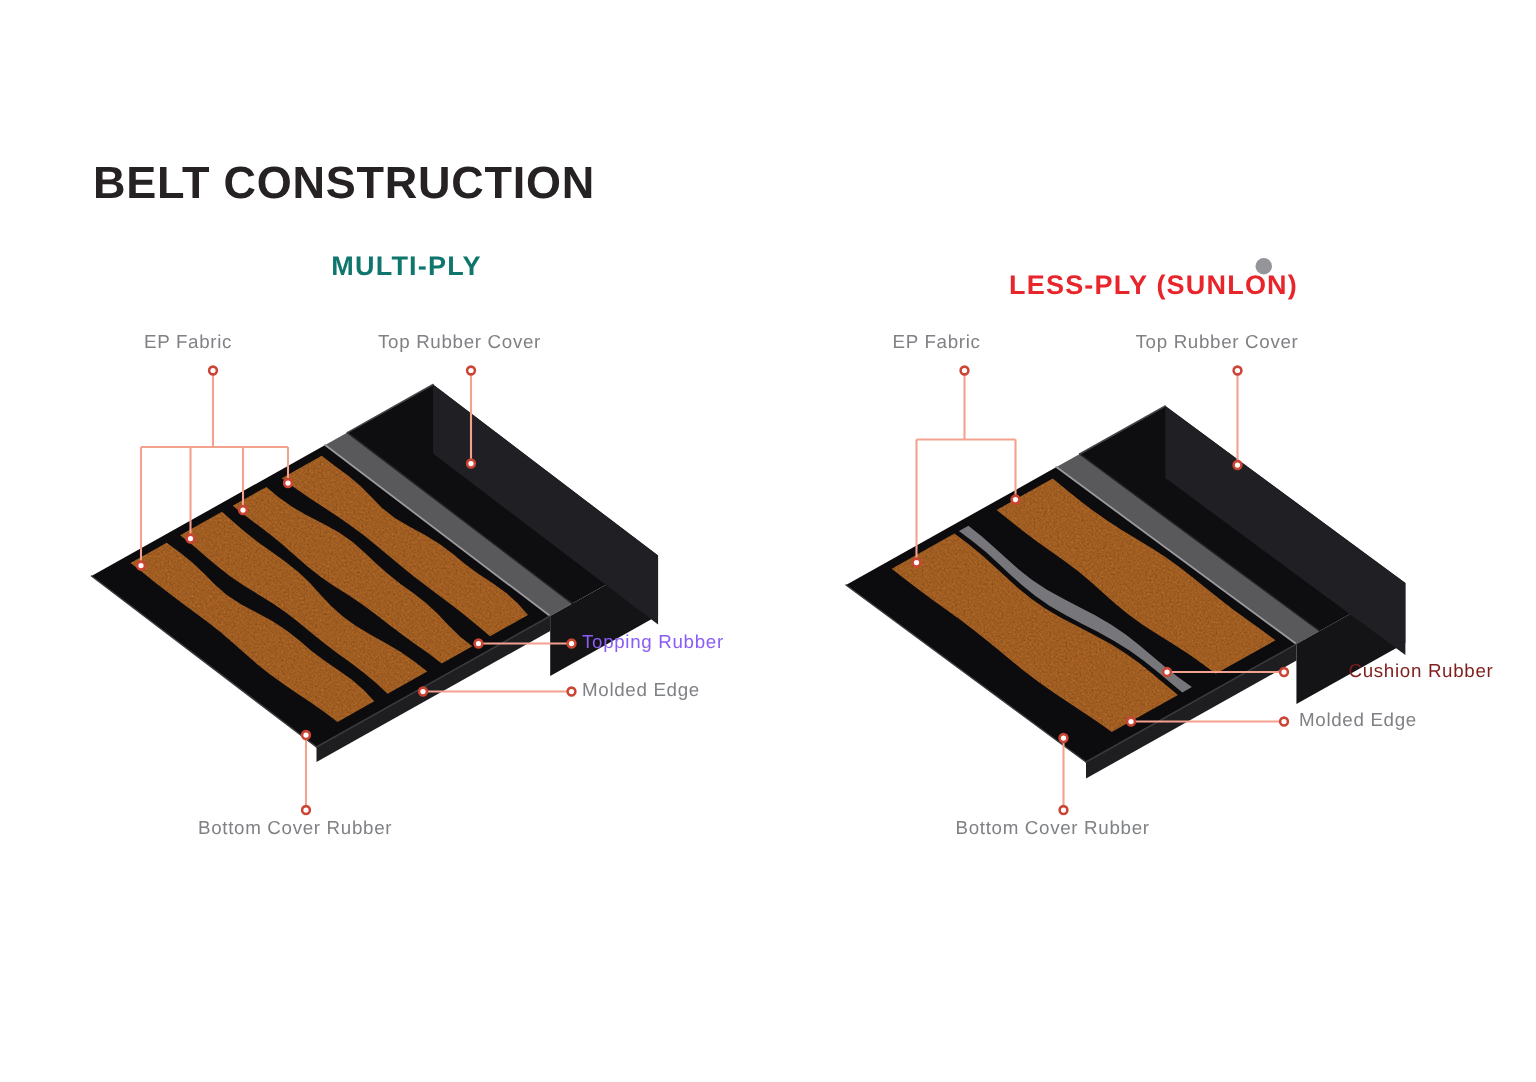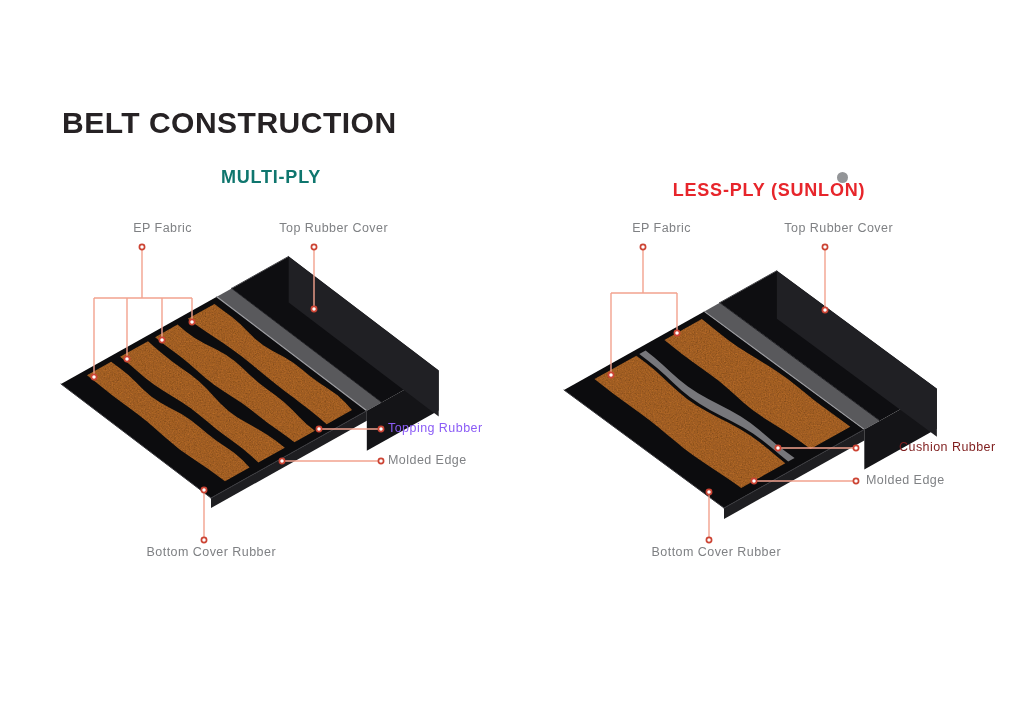--- a/index.html
+++ b/index.html
@@ -5,21 +5,21 @@
   html,body{margin:0;padding:0;}
   body{width:1024px;height:721px;background:#ffffff;font-family:"Liberation Sans",sans-serif;position:relative;overflow:hidden;}
   .page{position:absolute;left:0;top:0;width:932px;height:721px;}
   #belts{position:absolute;left:0;top:0;z-index:1;}
   .title{position:absolute;left:62px;top:106px;margin:0;font-size:30px;font-weight:bold;letter-spacing:.5px;z-index:2;}
   .heading{position:absolute;font-size:18px;font-weight:bold;letter-spacing:.8px;text-align:center;z-index:3;}
   .heading-left{left:171px;top:167px;width:200px;}
   .heading-right{left:639px;top:167px;width:260px;margin-top:13px;}
   .o-dot{position:absolute;left:837px;top:172px;width:11px;height:11px;border-radius:50%;z-index:2;}
   .lbl{position:absolute;font-size:12.5px;letter-spacing:.45px;white-space:nowrap;z-index:4;line-height:14px;}
-  .lbl.c{text-align:right;}
+  .lbl.c{text-align:left;}
 </style>
 </head>
 <body style="background: rgb(255, 255, 255);">
 
 <div class="page">
 
   <svg id="belts" width="1024" height="721" viewBox="0 0 1024 721">
     <defs>
       <filter id="grain" x="-5%" y="-5%" width="110%" height="110%">
         <feTurbulence type="fractalNoise" baseFrequency="0.75" numOctaves="2" seed="7" result="n"></feTurbulence>

